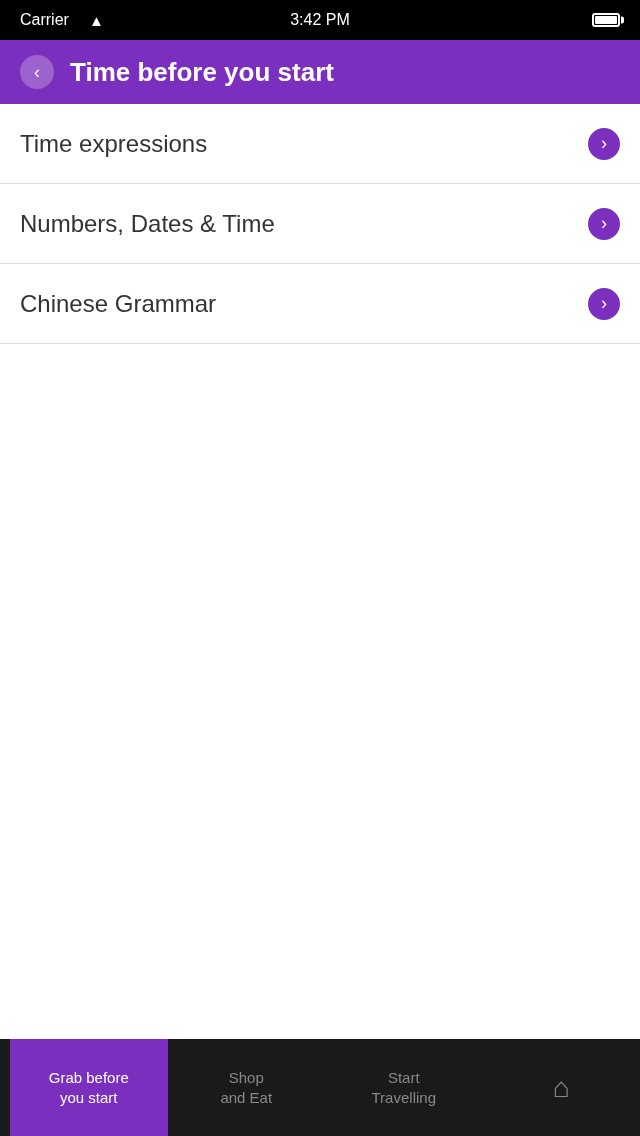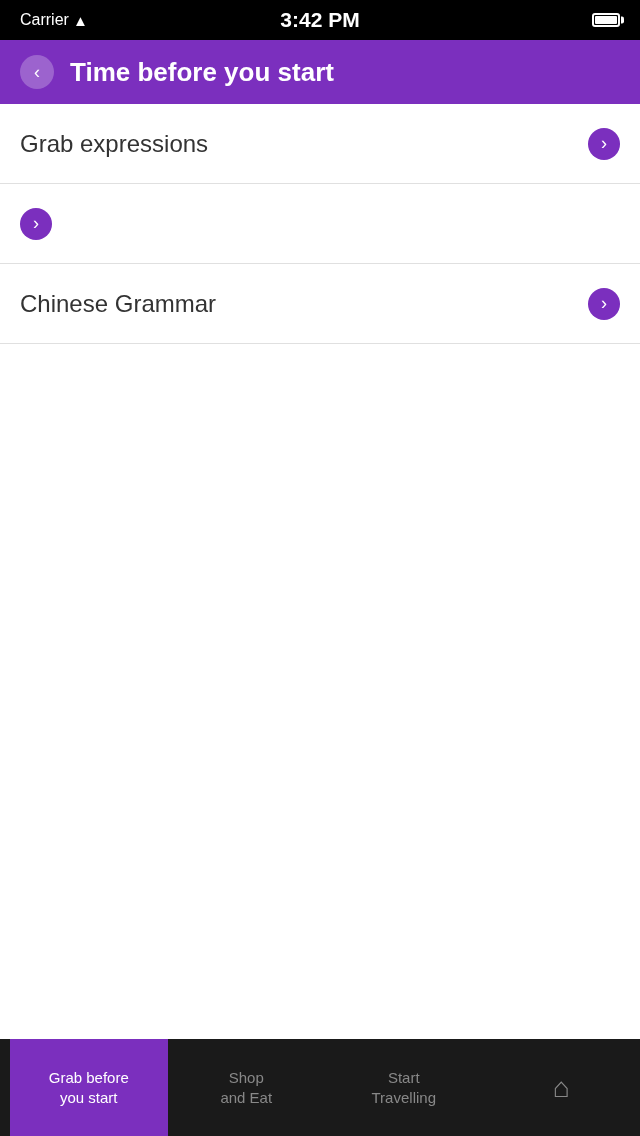--- a/index.html
+++ b/index.html
@@ -23,28 +23,28 @@
       align-items: center;
       justify-content: space-between;
       padding: 0 20px;
       color: #fff;
       font-size: 16px;
       font-weight: 500;
     }
     .status-left {
       display: flex;
       align-items: center;
-      gap: 4px;
+      gap: 20px;
     }
     .status-center {
       position: absolute;
       left: 50%;
       transform: translateX(-50%);
-      font-size: 21px;
-      font-weight: 700;
+      font-size: 16px;
+      font-weight: 400;
     }
     .status-right {
       display: flex;
       align-items: center;
       gap: 6px;
     }
     .battery {
       width: 28px;
       height: 14px;
       border: 2px solid #fff;
@@ -195,24 +195,25 @@
   </div>
 </div>
 
 <div class="header">
   <div class="back-btn">‹</div>
   <span class="header-title">Time before you start</span>
 </div>
 
 <div class="list-container">
   <div class="list-item">
-    <span class="list-item-label">Grab expressions</span>
+    <span class="list-item-label">Time expressions</span>
     <div class="chevron-icon">›</div>
   </div>
   <div class="list-item">
+    <span class="list-item-label">Numbers, Dates &amp; Time</span>
     <div class="chevron-icon">›</div>
   </div>
   <div class="list-item">
     <span class="list-item-label">Chinese Grammar</span>
     <div class="chevron-icon">›</div>
   </div>
 </div>
 
 <div class="content-area" style="height: calc(1136px - 40px - 64px - 240px - 97px);">
 </div>

